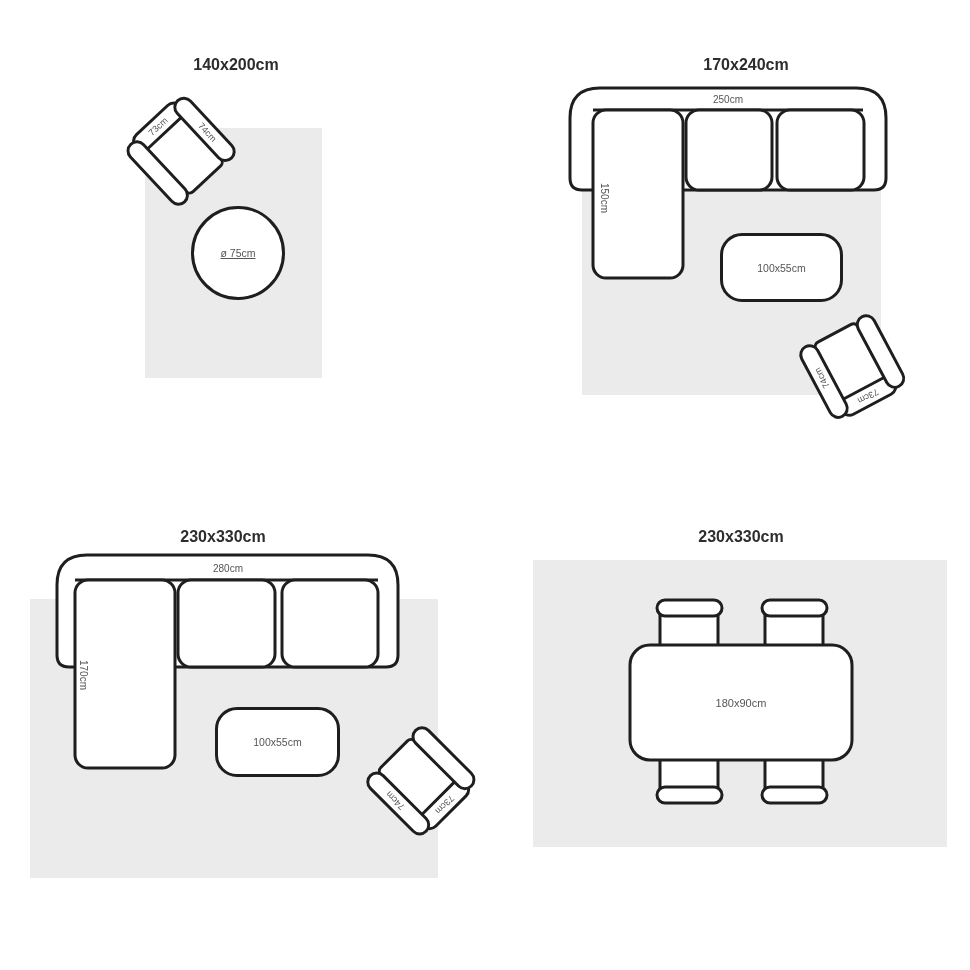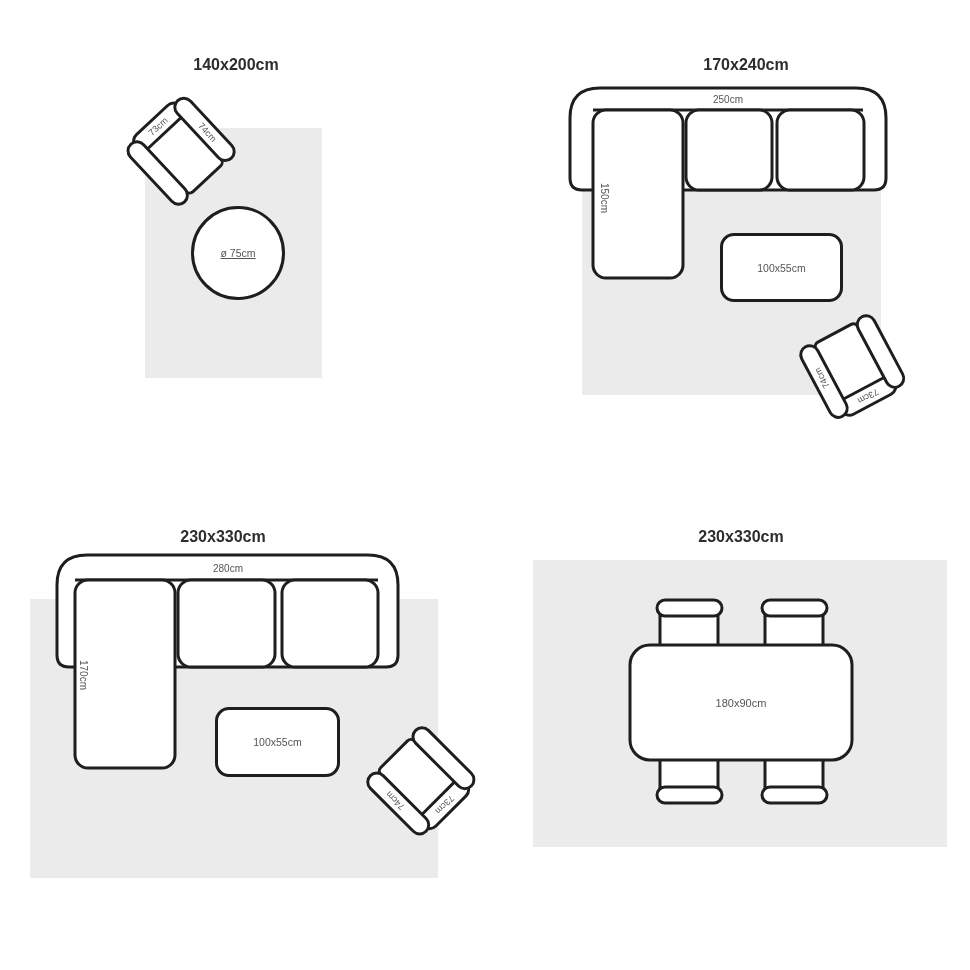--- a/index.html
+++ b/index.html
@@ -12,21 +12,21 @@
     position:absolute;width:200px;text-align:center;
     font-size:16px;font-weight:700;color:#2d2d2d;line-height:20px;
   }
   .rug{position:absolute;background:#ebebeb;}
   .furn{position:absolute;overflow:visible;}
   .table-div{
     position:absolute;box-sizing:border-box;background:#ffffff;
     border:3px solid #1e1e1e;display:flex;align-items:center;justify-content:center;
     color:#555555;font-size:10.5px;
   }
-  .coffee{border-radius:14px;}
+  .coffee{border-radius:22px;}
   .round{border-radius:50%;text-decoration:underline;}
   svg text{fill:#555555;font-family:"Liberation Sans","DejaVu Sans",sans-serif;}
   svg .shape{fill:#ffffff;stroke:#1e1e1e;stroke-width:3;}
   svg .edge{fill:none;stroke:#1e1e1e;stroke-width:3;}
   svg .chair-shape{fill:#ffffff;stroke:#1e1e1e;stroke-width:3.6;}
   svg .dim{font-size:10px;}
   svg .dim-s{font-size:11px;}
 </style>
 </head>
 <body>

